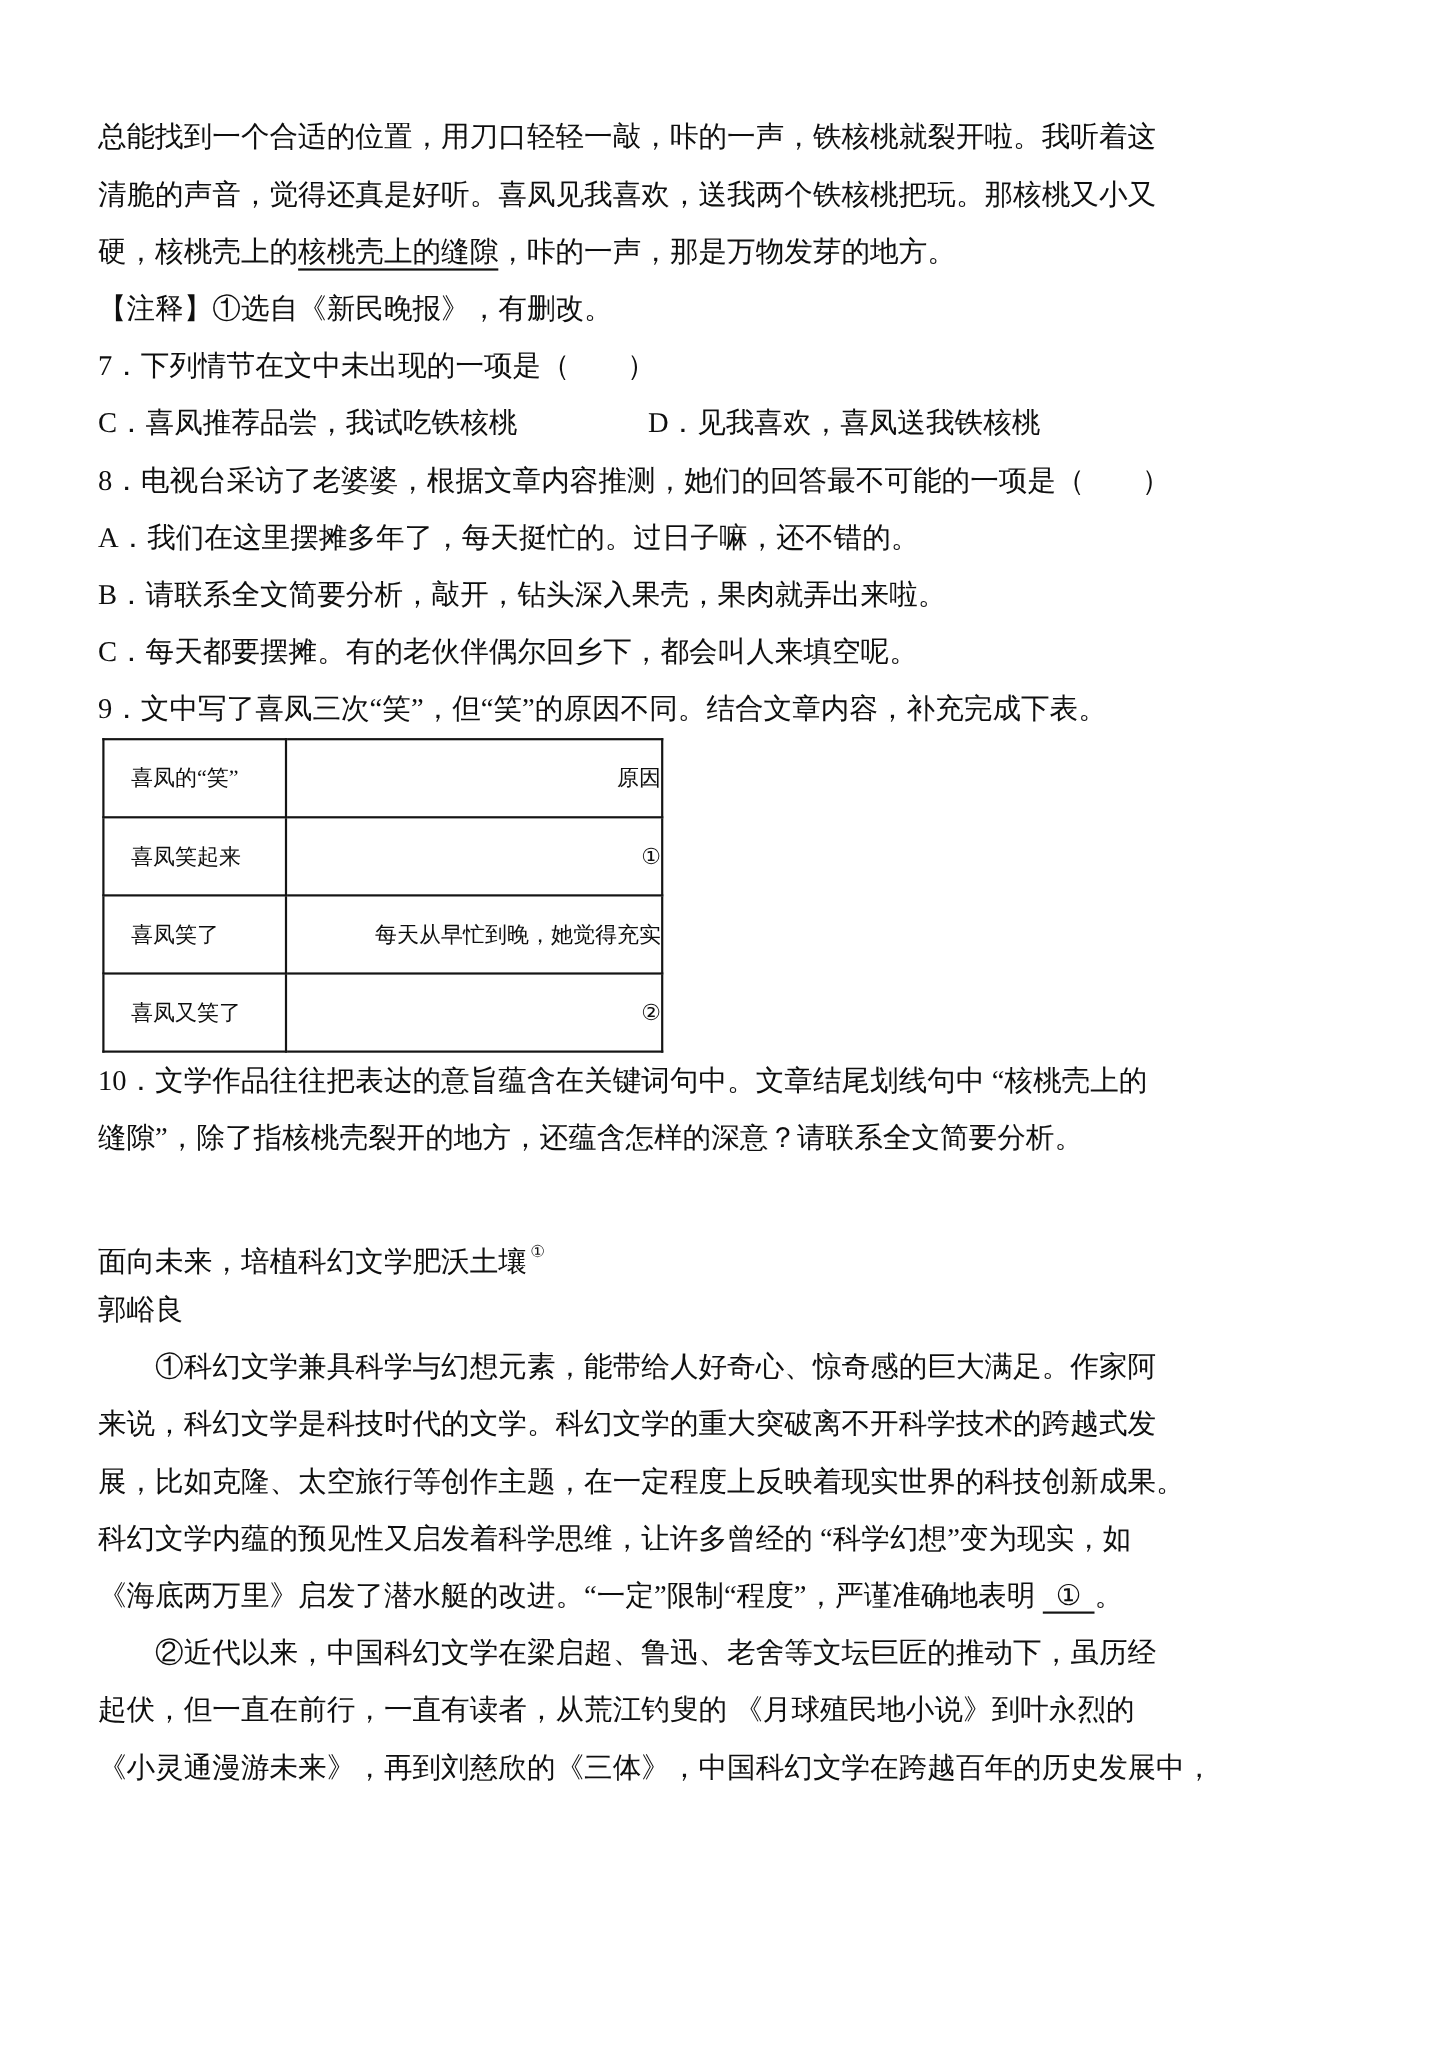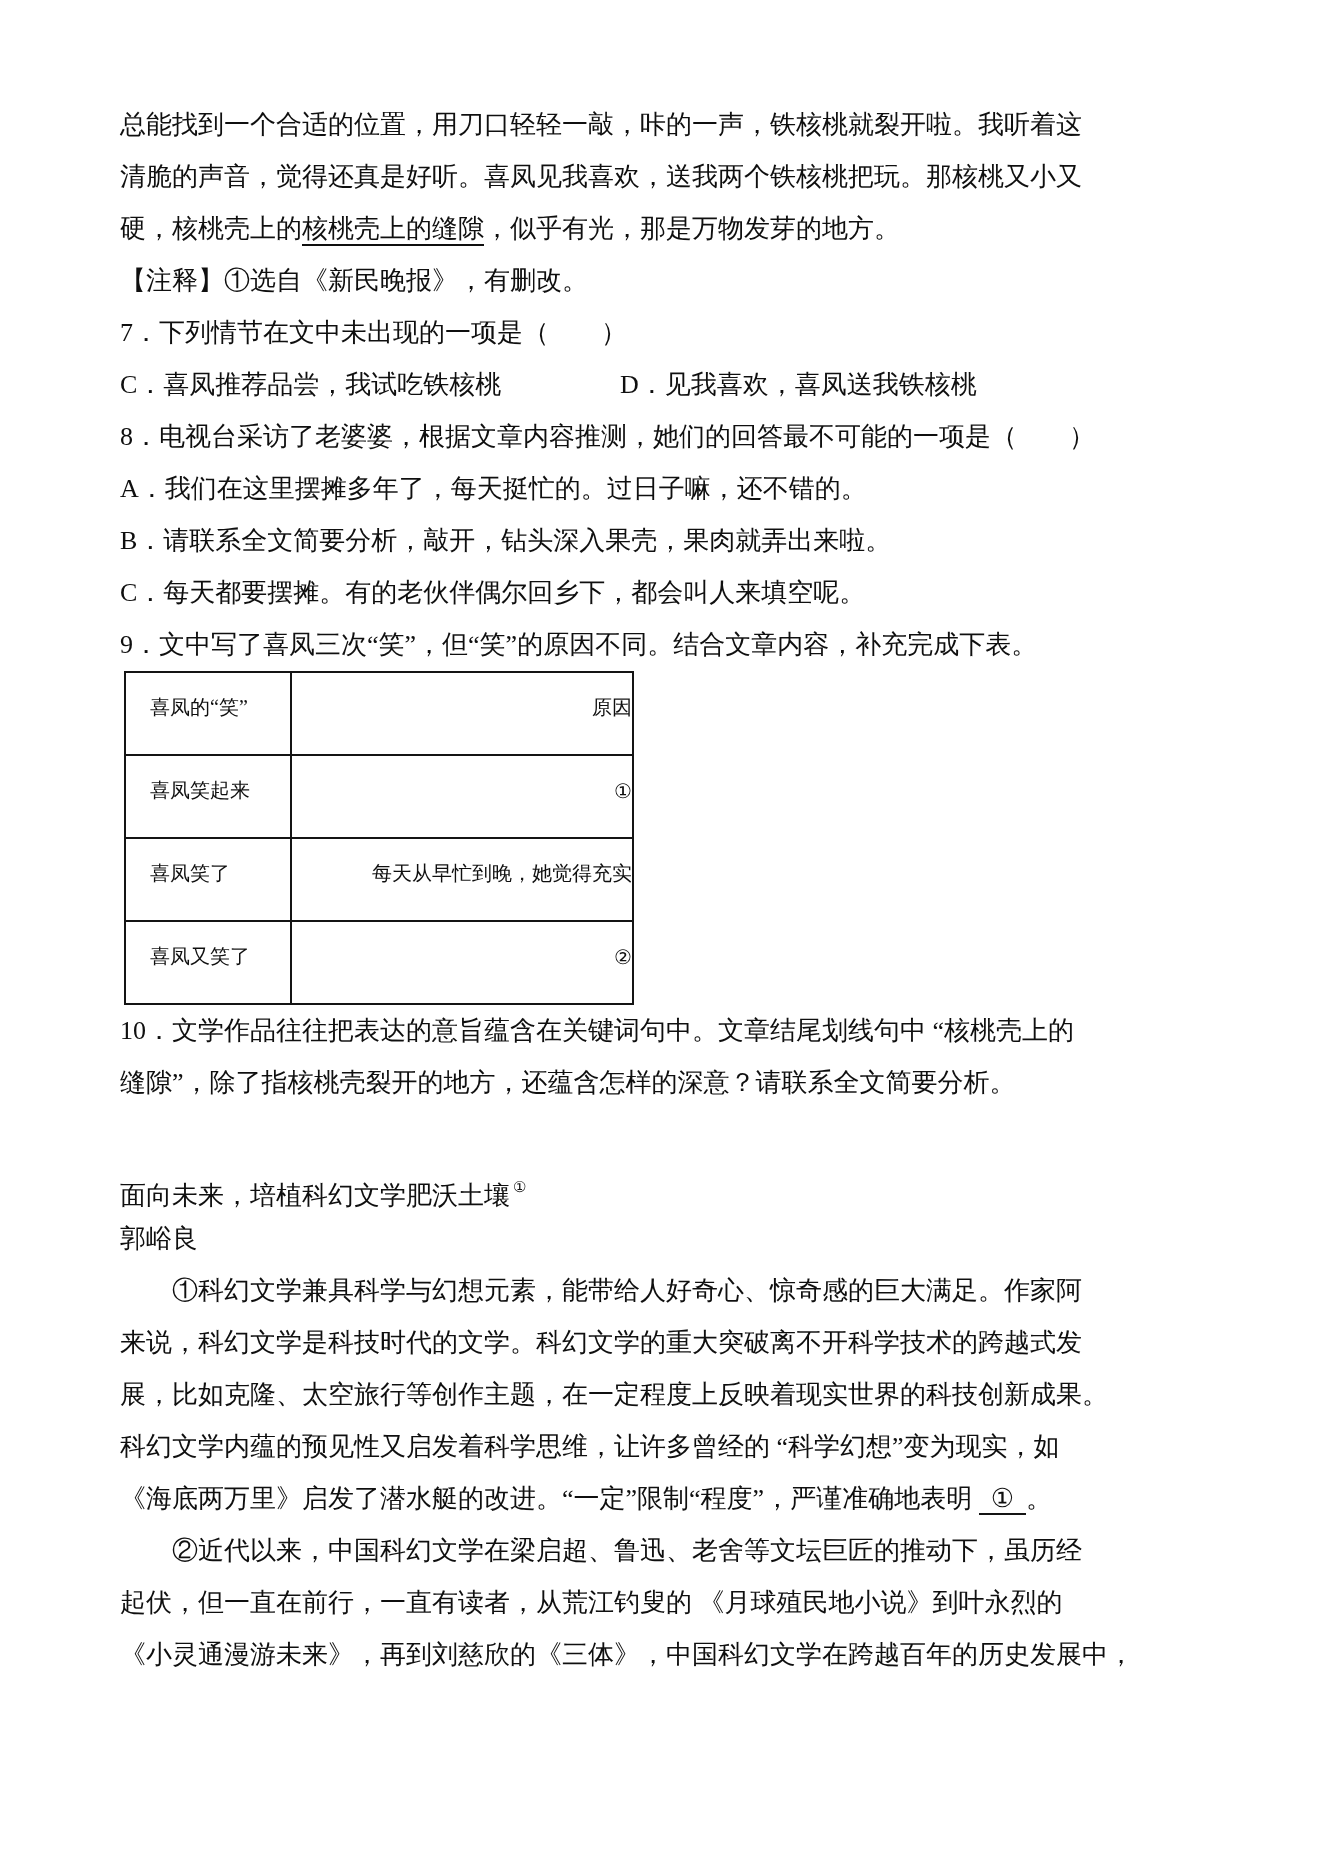--- a/index.html
+++ b/index.html
@@ -11,21 +11,21 @@
     position: relative;
     width: 1323px;
     height: 1872px;
     background: #ffffff;
     color: #0f0f0f;
     font-family: "Liberation Serif", "DejaVu Serif", serif;
     overflow: hidden;
   }
   .content {
     padding-top: 99px;
-    margin-left: 120px;
+    margin-left: 89px;
     width: 968px;
   }
   .line {
     height: 52px;
     line-height: 52px;
     font-size: 26px;
     white-space: nowrap;
   }
   .indent { padding-left: 52px; }
   .center { text-align: left; white-space: normal; }
@@ -45,37 +45,37 @@
     padding-left: 3px;
   }
   table.q9-table {
     border-collapse: collapse;
     margin-left: 4px;
   }
   table.q9-table td {
     border: 2px solid #141414;
     height: 69px;
     font-size: 20px;
-    padding: 0 0 12px 24px;
+    padding: 0 0 0 24px;
     vertical-align: middle;
     font-family: "Liberation Serif", "DejaVu Serif", serif;
     color: #0f0f0f;
   }
   td.c1 { width: 140px; }
   td.c2 { width: 316px; text-align: right; }
 </style>
 </head>
 <body>
 
 <div class="page">
   <div class="content">
 
     <div class="line">总能找到一个合适的位置，用刀口轻轻一敲，咔的一声，铁核桃就裂开啦。我听着这</div>
     <div class="line">清脆的声音，觉得还真是好听。喜凤见我喜欢，送我两个铁核桃把玩。那核桃又小又</div>
-    <div class="line"><span>硬，核桃壳上的</span><span class="u-phrase">核桃壳上的缝隙</span><span>，似乎有光，那是万物发芽的地方。</span></div>
+    <div class="line"><span>硬，核桃壳上的</span><span class="u-phrase">核桃壳上的缝隙</span><span>，咔的一声，那是万物发芽的地方。</span></div>
     <div class="line">【注释】①选自《新民晚报》，有删改。</div>
 
     <div class="line">7．下列情节在文中未出现的一项是（　　）</div>
     <div class="line"><span class="opt-col">C．喜凤推荐品尝，我试吃铁核桃</span><span>D．见我喜欢，喜凤送我铁核桃</span></div>
 
     <div class="line">8．电视台采访了老婆婆，根据文章内容推测，她们的回答最不可能的一项是（　　）</div>
     <div class="line">A．我们在这里摆摊多年了，每天挺忙的。过日子嘛，还不错的。</div>
     <div class="line">B．请联系全文简要分析，敲开，钻头深入果壳，果肉就弄出来啦。</div>
     <div class="line">C．每天都要摆摊。有的老伙伴偶尔回乡下，都会叫人来填空呢。</div>
 

